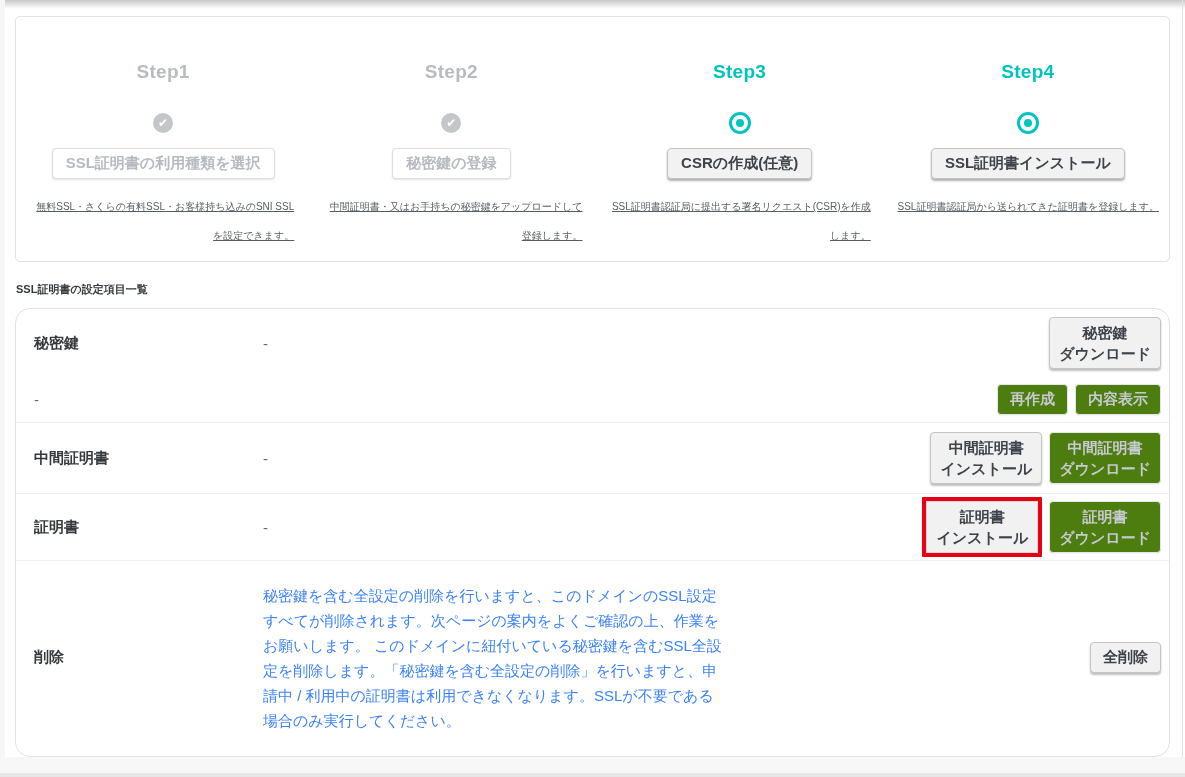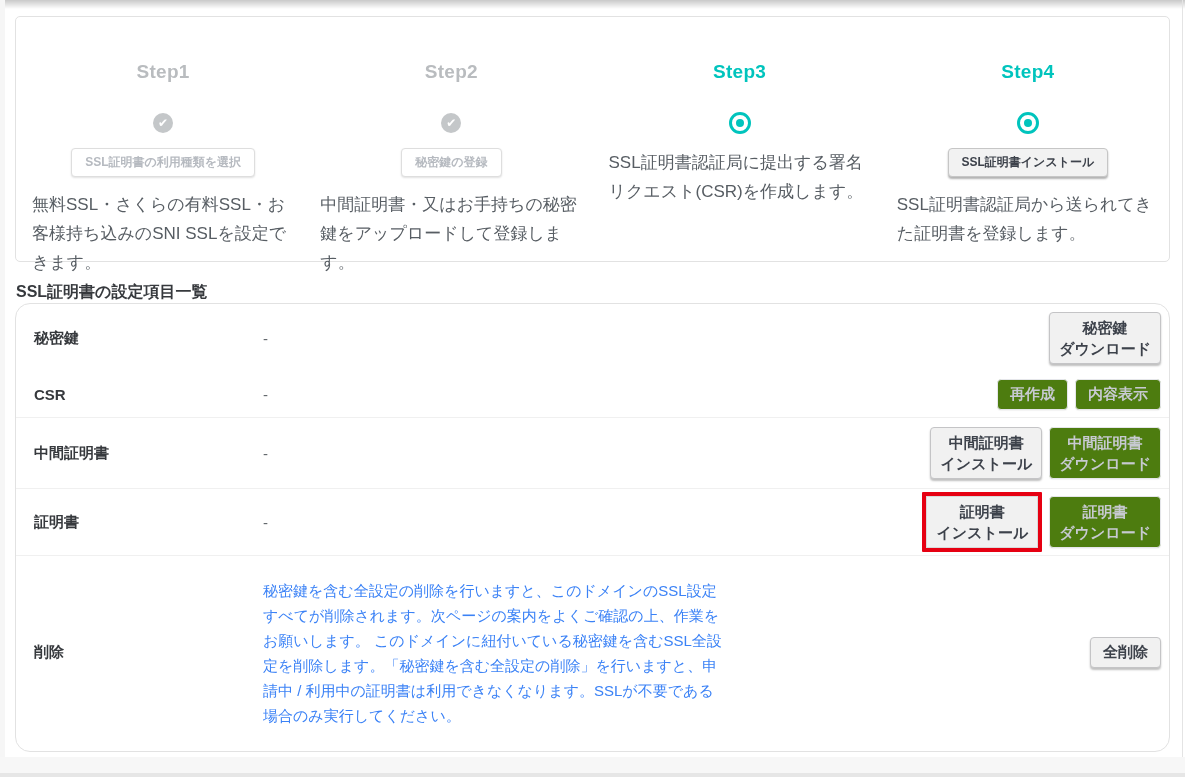--- a/index.html
+++ b/index.html
@@ -34,33 +34,33 @@
     width:20px;height:20px;border-radius:50%;background:#c4c7c9;color:#fff;
     font-size:12px;font-weight:bold;display:inline-flex;align-items:center;justify-content:center;
   }
   .icon-ring{
     width:22px;height:22px;border-radius:50%;border:3px solid #00c4bd;box-sizing:border-box;
     display:inline-flex;align-items:center;justify-content:center;background:#fff;
   }
   .icon-ring .icon-dot{width:8px;height:8px;border-radius:50%;background:#00c4bd;}
   .step-btn{
     margin-top:13px;display:inline-block;font-family:inherit;
-    font-size:12px;font-weight:bold;padding:5px 13px;border-radius:4px;cursor:pointer;
+    font-size:15px;font-weight:bold;padding:5px 13px;border-radius:4px;cursor:pointer;
   }
   .step-btn.done{color:#b6bac0;background:#ffffff;border:1px solid #dedede;
     box-shadow:0 1px 2px rgba(0,0,0,.12);}
   .step-btn.current{color:#3d424b;background:#f2f2f2;border:1px solid #c6c6c6;
     box-shadow:0 2px 2px rgba(0,0,0,.30);}
   .step-desc{
-    margin:13px 0 0 0;text-align:left;font-size:17px;line-height:29px;color:#575d63;
+    margin:13px 0 0 0;text-align:right;font-size:10px;line-height:29px;color:#575d63;text-decoration:underline;
   }
 
   
   .section-title{
-    margin:20px 0 0 1px;font-size:16px;font-weight:bold;color:#36393d;
+    margin:20px 0 11px 1px;font-size:11px;font-weight:bold;color:#36393d;
   }
 
   
   .settings-card{
     background:#fff;border:1px solid #e2e2e2;border-radius:15px;box-sizing:border-box;
     height:449px;overflow:hidden;
   }
   .trow{display:flex;align-items:center;padding:0 8px 0 18px;box-sizing:border-box;}
   .trow.bordered{border-bottom:1px solid #f0f0f0;}
   .trow-label{width:229px;flex:none;font-size:15px;font-weight:bold;color:#36393d;}
@@ -123,20 +123,21 @@
       <p class="step-desc">中間証明書・又はお手持ちの秘密鍵をアップロードして登録します。</p>
     </div>
 
     <div class="step-col">
       <div class="step-label current">Step3</div>
       <div class="step-icon-row">
         <span class="icon-ring">
             <span class="icon-dot"></span>
           </span>
       </div>
+      <button class="step-btn current">CSRの作成(任意)</button>
       <p class="step-desc">SSL証明書認証局に提出する署名リクエスト(CSR)を作成します。</p>
     </div>
 
     <div class="step-col">
       <div class="step-label current">Step4</div>
       <div class="step-icon-row">
         <span class="icon-ring">
             <span class="icon-dot"></span>
           </span>
       </div>
@@ -153,21 +154,20 @@
     <div class="trow row-privkey">
       <div class="trow-label">秘密鍵</div>
       <div class="trow-value">-</div>
       <div class="trow-actions">
         <button class="tbtn multi enabled">秘密鍵
 ダウンロード</button>
       </div>
     </div>
 
     <div class="trow row-csr bordered">
-      <div class="trow-label">CSR</div>
       <div class="trow-value">-</div>
       <div class="trow-actions">
         <button class="tbtn single disabled">再作成</button>
         <button class="tbtn single disabled">内容表示</button>
       </div>
     </div>
 
     <div class="trow row-intermediate bordered">
       <div class="trow-label">中間証明書</div>
       <div class="trow-value">-</div>

